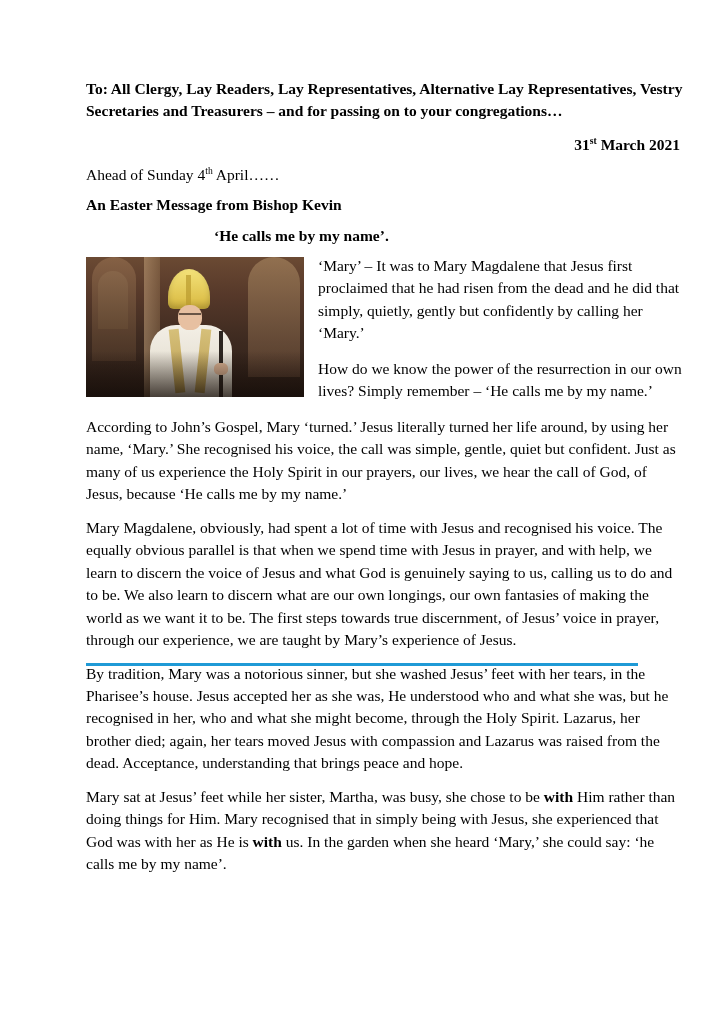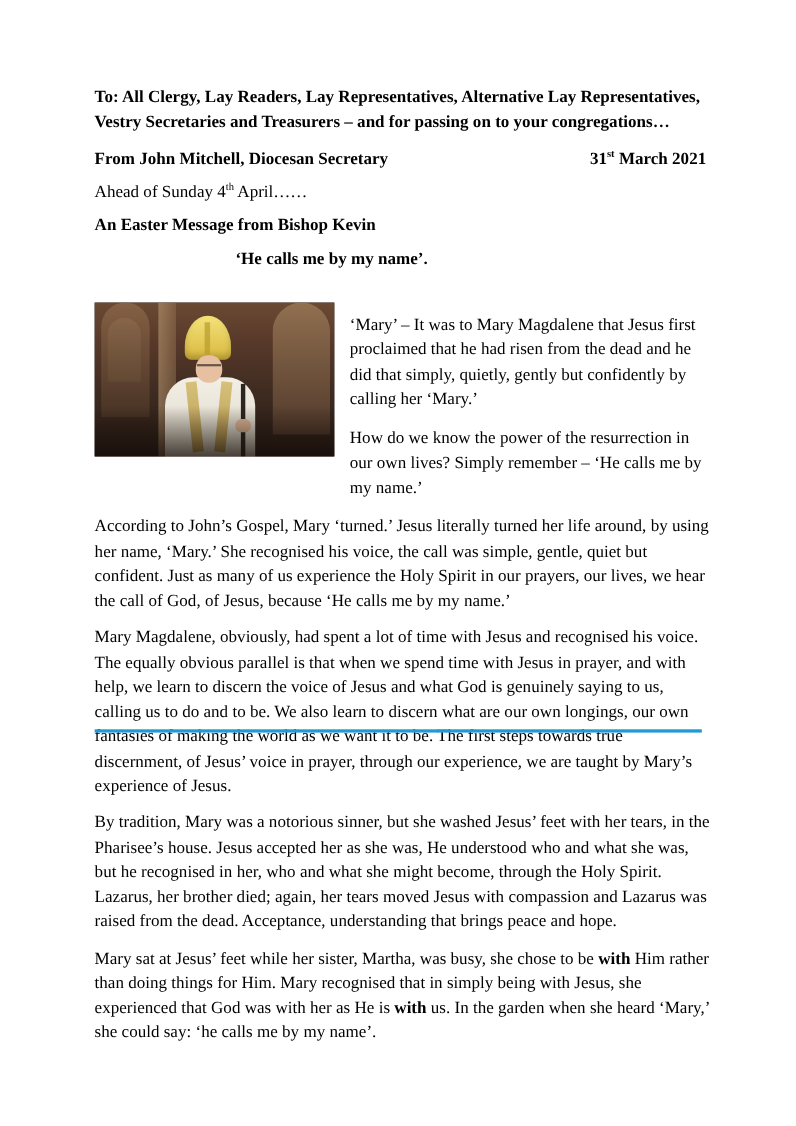--- a/index.html
+++ b/index.html
@@ -12,21 +12,21 @@
     background: #ffffff;
     font-family: "Liberation Serif", serif;
     color: #000000;
     overflow: hidden;
   }
   .page {
     position: relative;
     width: 724px;
     height: 724px;
     box-sizing: border-box;
-    padding: 78px 76px 0 86px;
+    padding: 78px 38px 0 86px;
   }
   .to-block {
     font-weight: bold;
     font-size: 15.5px;
     line-height: 1.42;
     margin: 0 0 14px 0;
   }
   .from-row {
     display: flex;
     align-items: baseline;
@@ -55,21 +55,21 @@
     margin: 0 0 12px 0;
   }
   .heading-underline {
     font-weight: bold;
     font-size: 15.5px;
     margin: 0 0 13px 0;
   }
   .quote-center {
     font-weight: bold;
     font-size: 15.5px;
-    margin: 0 0 28px 0;
+    margin: 0 0 10px 0;
     padding-left: 128px;
   }
   .photo-wrap {
     float: left;
     width: 218px;
     margin: 2px 14px 6px 0;
   }
   .photo {
     position: relative;
     width: 218px;
@@ -177,21 +177,21 @@
     line-height: 1.45;
     text-align: left;
     margin: 0 0 11px 0;
   }
   .right-col {
     overflow: hidden;
   }
   .right-col p {
     font-size: 15.5px;
     line-height: 1.45;
-    margin: 12px 0 13px 0;
+    margin: 0 0 13px 0;
   }
   .clear {
     clear: both;
   }
   .footer-rule {
     position: absolute;
     left: 86px;
     right: 86px;
     bottom: 58px;
     height: 3px;
@@ -208,21 +208,20 @@
   .footer-text b { font-weight: bold; }
 </style>
 </head>
 <body>
 
 <div class="page">
 
   <p class="to-block">To: All Clergy, Lay Readers, Lay Representatives, Alternative Lay Representatives, Vestry Secretaries and Treasurers – and for passing on to your congregations…</p>
 
   <div class="from-row">
-    <span class="from-text">From John Mitchell, Diocesan Secretary</span>
     <span class="spacer"></span>
     <span class="date-text"><span>31</span><sup>st</sup><span> March 2021</span></span>
   </div>
 
   <p class="ahead"><span>Ahead of Sunday 4</span><sup>th</sup><span> April……</span></p>
 
   <p class="heading-underline">An Easter Message from Bishop Kevin</p>
 
   <p class="quote-center">‘He calls me by my name’.</p>
 

